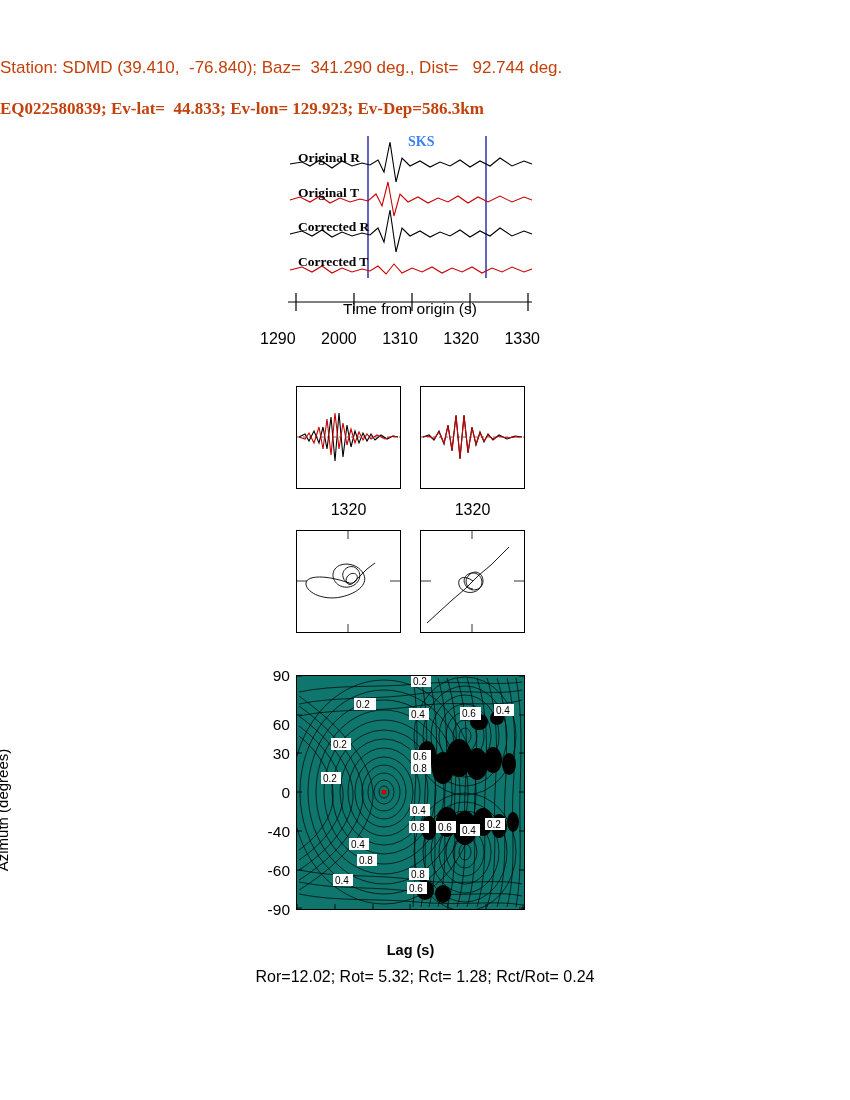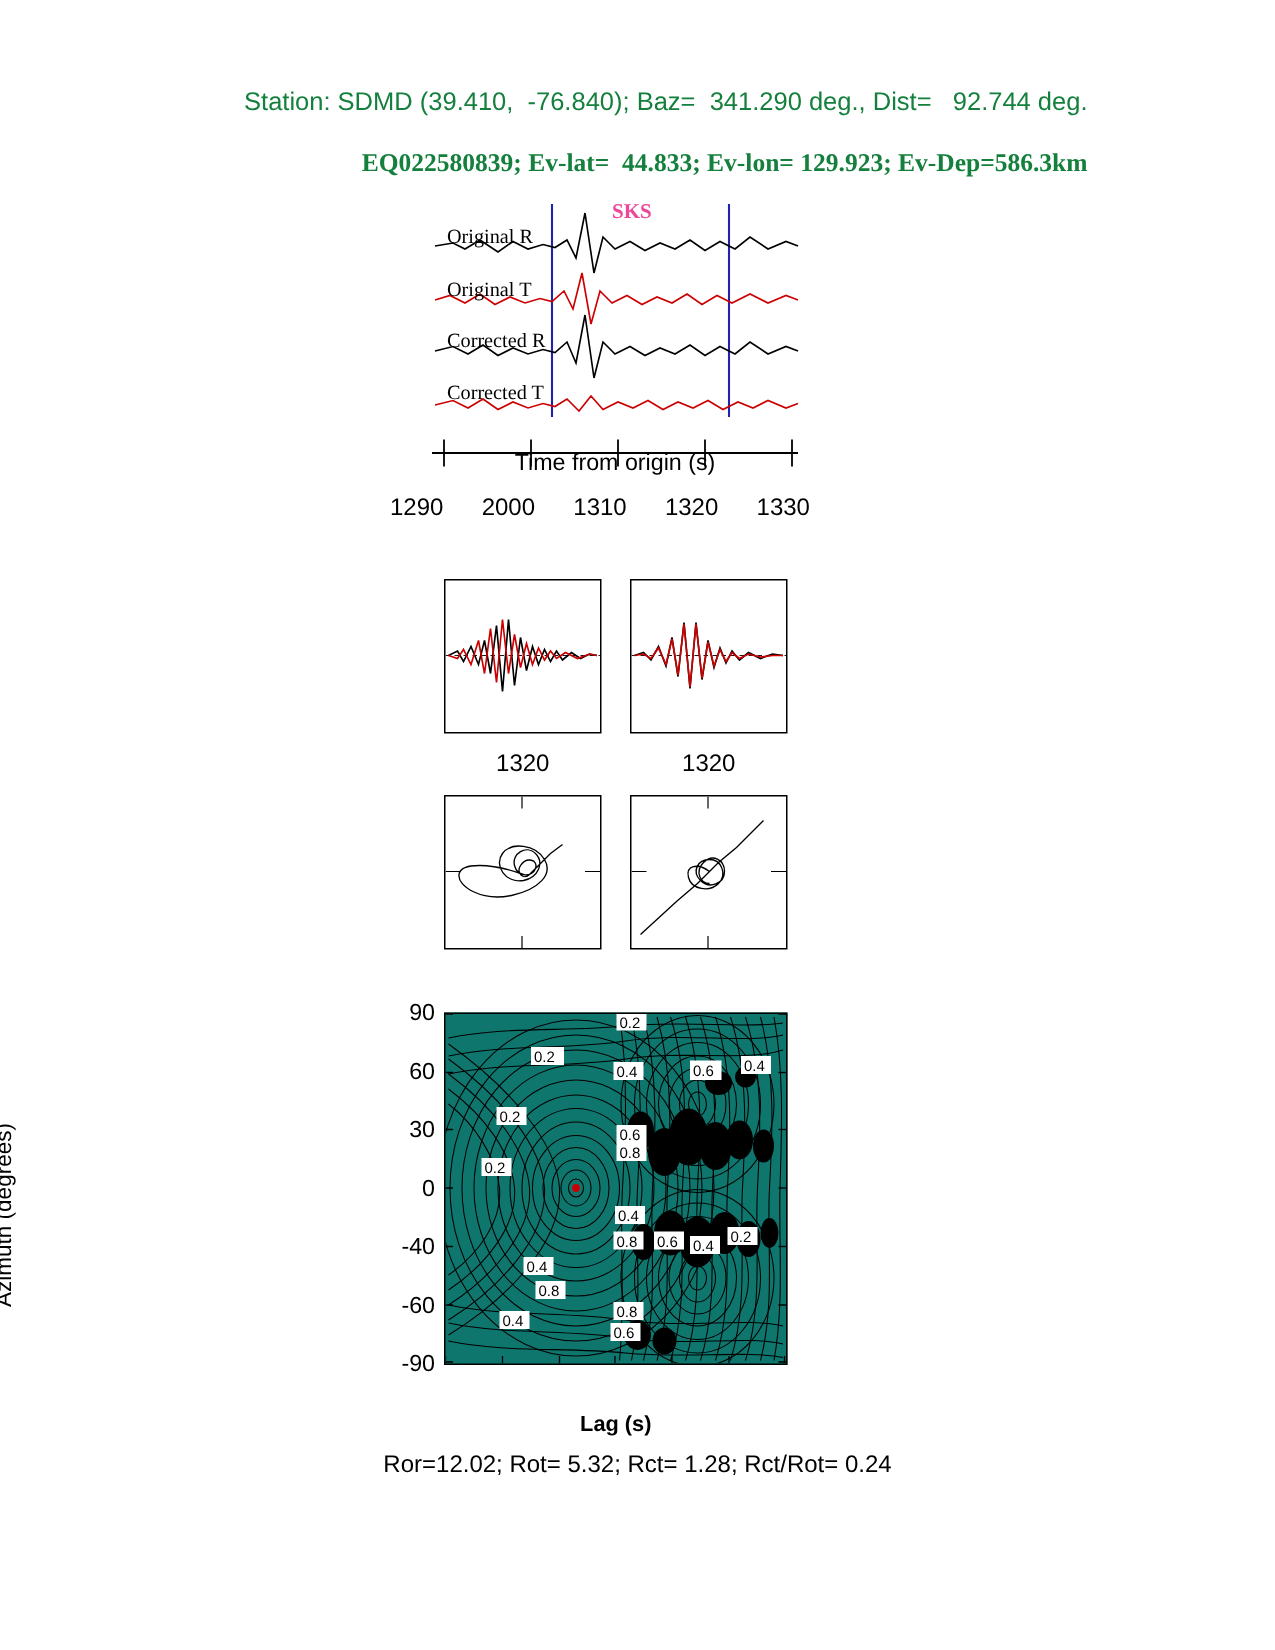--- a/index.html
+++ b/index.html
@@ -17,55 +17,55 @@
   }
   .page {
     position: absolute;
     left: 0; top: 0;
     width: 850px;
     height: 1100px;
   }
   .title-line {
     position: absolute;
     width: 725px;
-    text-align: right;
+    text-align: left;
     font-family: "Liberation Sans", sans-serif;
     font-size: 17px;
-    color: #15803d;
+    color: #c2410c;
     white-space: pre;
   }
   #title1 { top: 58px; }
   #title2 {
     top: 99px;
     font-family: "Liberation Serif", serif;
     font-weight: bold;
     font-size: 17px;
   }
   
   #wave-panel {
     position: absolute;
     left: 280px;
     top: 130px;
     width: 260px;
     height: 230px;
   }
   .wave-label {
     position: absolute;
     font-family: "Liberation Serif", serif;
-    font-weight: normal;
+    font-weight: bold;
     font-size: 13.5px;
     color: #000;
     white-space: nowrap;
   }
   .sks-label {
     position: absolute;
     font-family: "Liberation Serif", serif;
     font-weight: bold;
     font-size: 14px;
-    color: #ec4899;
+    color: #3b82f6;
   }
   #timeaxis-label {
     position: absolute;
     left: 280px;
     top: 300px;
     width: 260px;
     text-align: center;
     font-family: "Liberation Sans", sans-serif;
     font-size: 15.5px;
   }
@@ -268,21 +268,21 @@
       <line x1="51" y1="93" x2="51" y2="101" stroke="#000" stroke-width="0.8"></line>
       <path d="M6,92 L30,70 L44,58 L52,50 L58,44 L70,34 L88,16 M52,50 C44,44 36,46 38,54 C40,62 52,64 58,58 C64,52 60,42 52,42 C44,42 40,50 46,56 C52,62 62,58 62,50 C62,42 54,38 48,44 C42,50 46,58 52,58" fill="none" stroke="#000" stroke-width="0.9"></path>
     </svg>
   </div>
 
 
   <div class="yaxis-label" style="top:905px;">Azimuth (degrees)</div>
 
   <div id="ytick-col">
     <div class="ytick" style="top:-8px;">90</div>
-    <div class="ytick" style="top:31px;">60</div>
+    <div class="ytick" style="top:41px;">60</div>
     <div class="ytick" style="top:70px;">30</div>
     <div class="ytick" style="top:109px;">0</div>
     <div class="ytick" style="top:148px;">-40</div>
     <div class="ytick" style="top:187px;">-60</div>
     <div class="ytick" style="top:226px;">-90</div>
   </div>
 
   <div id="contour-box">
     <svg width="227" height="233" viewBox="0 0 227 233">
       <g fill="none" stroke="#000" stroke-width="0.7">

